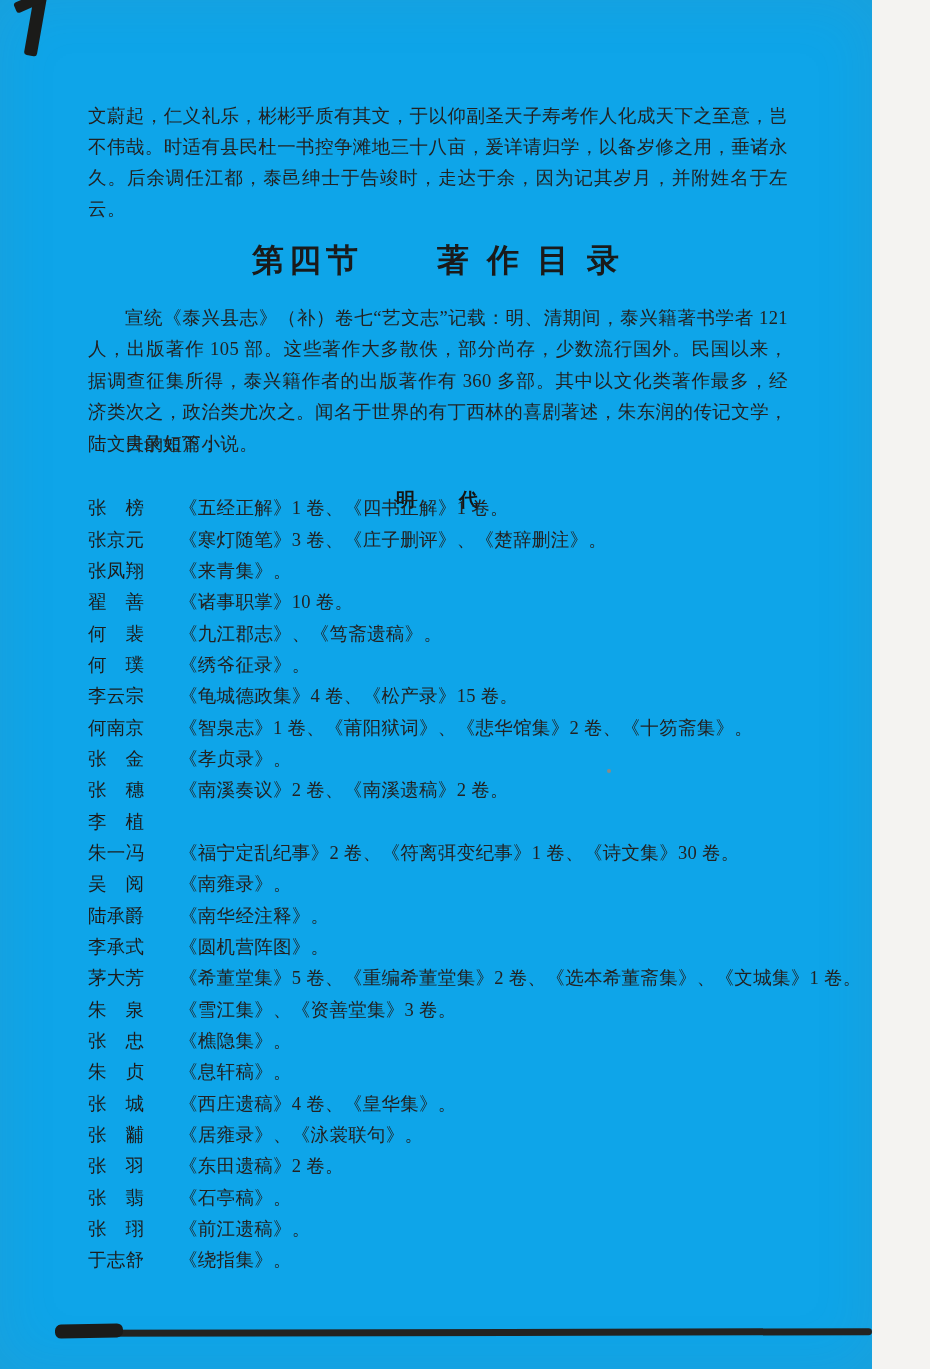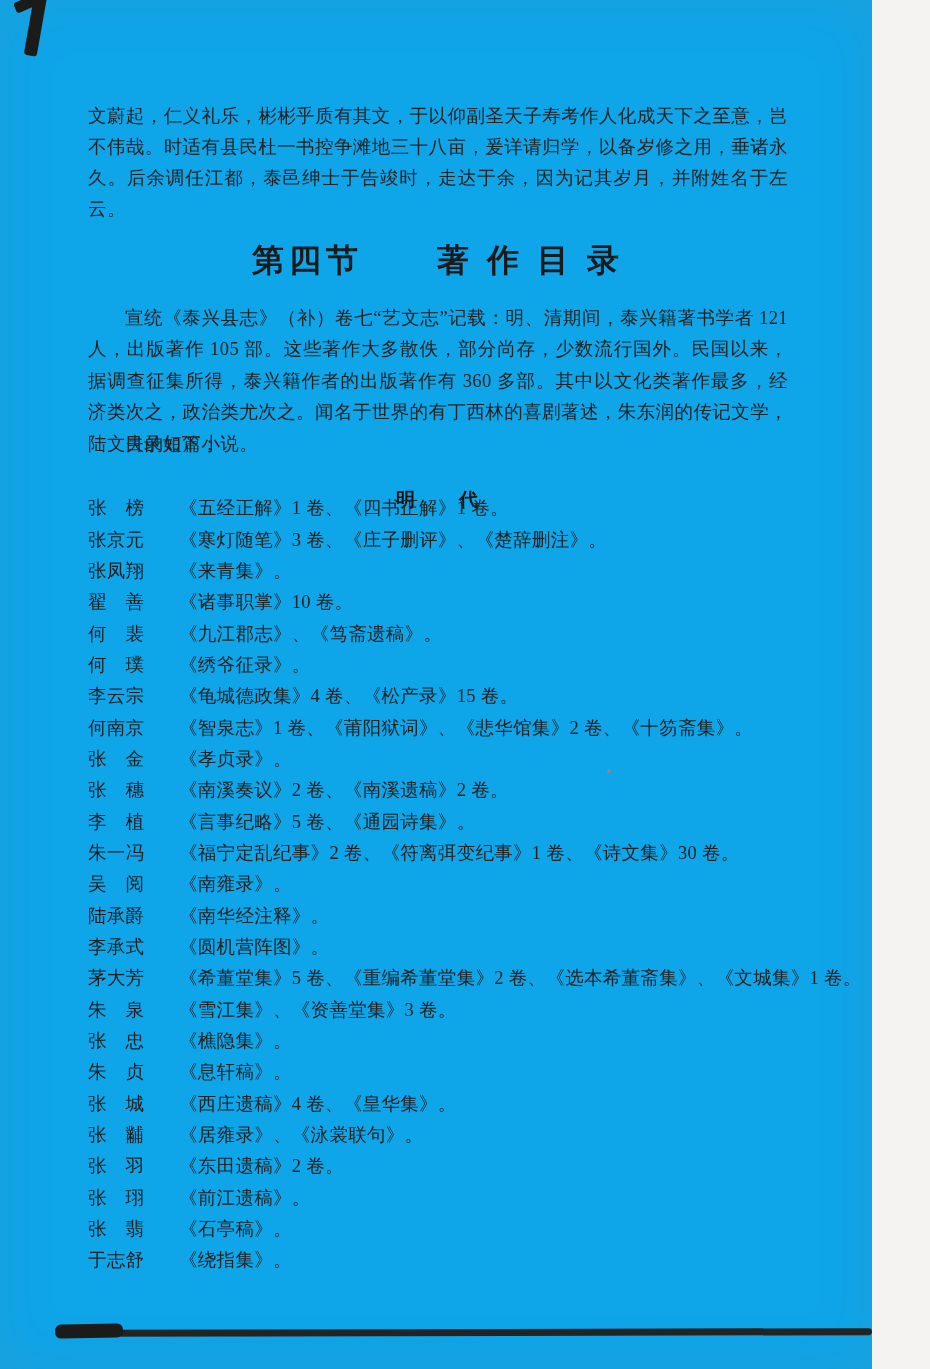--- a/index.html
+++ b/index.html
@@ -146,21 +146,20 @@
     <span class="catalog-works">《孝贞录》。</span>
   </div>
 
   <div class="catalog-row">
     <span class="catalog-author">张　穗</span>
     <span class="catalog-works">《南溪奏议》2 卷、《南溪遗稿》2 卷。</span>
   </div>
 
   <div class="catalog-row">
     <span class="catalog-author">李　植</span>
-    <span class="catalog-works">《言事纪略》5 卷、《通园诗集》。</span>
   </div>
 
   <div class="catalog-row">
     <span class="catalog-author">朱一冯</span>
     <span class="catalog-works">《福宁定乱纪事》2 卷、《符离弭变纪事》1 卷、《诗文集》30 卷。</span>
   </div>
 
   <div class="catalog-row">
     <span class="catalog-author">吴　阅</span>
     <span class="catalog-works">《南雍录》。</span>
@@ -206,27 +205,27 @@
     <span class="catalog-works">《居雍录》、《泳裳联句》。</span>
   </div>
 
   <div class="catalog-row">
     <span class="catalog-author">张　羽</span>
     <span class="catalog-works">《东田遗稿》2 卷。</span>
   </div>
 
 
   <div class="catalog-row">
+    <span class="catalog-author">张　翡</span>
+    <span class="catalog-works">《石亭稿》。</span>
+  </div>
+
+  <div class="catalog-row">
     <span class="catalog-author">张　珝</span>
     <span class="catalog-works">《前江遗稿》。</span>
-  </div>
-
-  <div class="catalog-row">
-    <span class="catalog-author">张　翡</span>
-    <span class="catalog-works">《石亭稿》。</span>
   </div>
 
   <div class="catalog-row">
     <span class="catalog-author">于志舒</span>
     <span class="catalog-works">《绕指集》。</span>
   </div>
 </div>
 
   </div>
 

